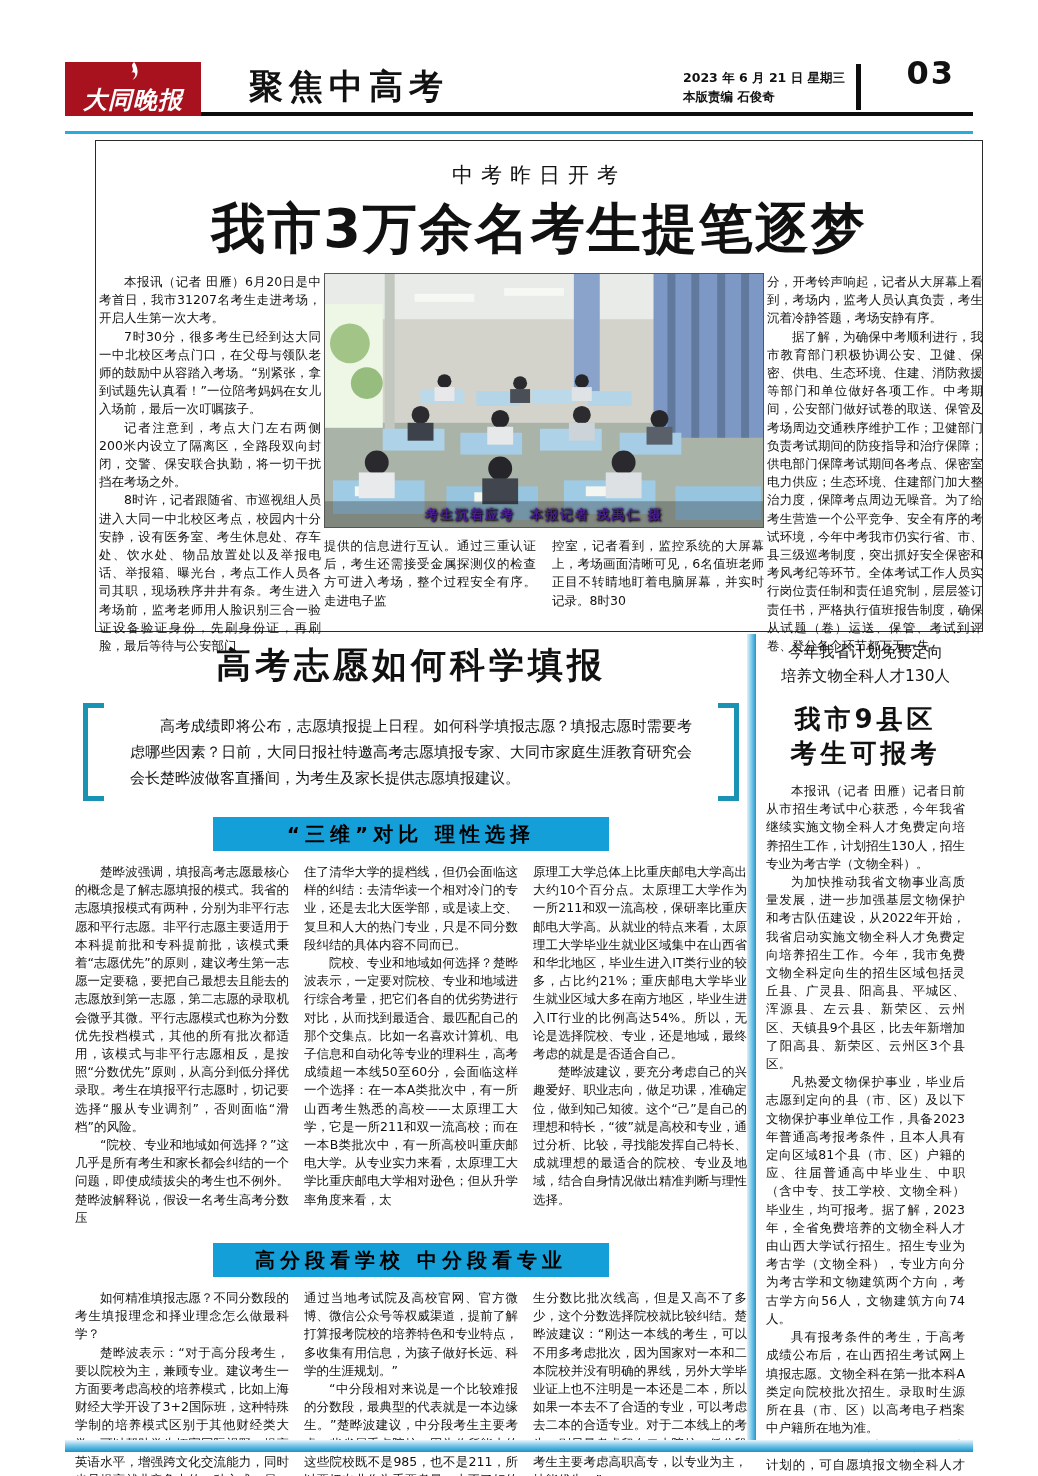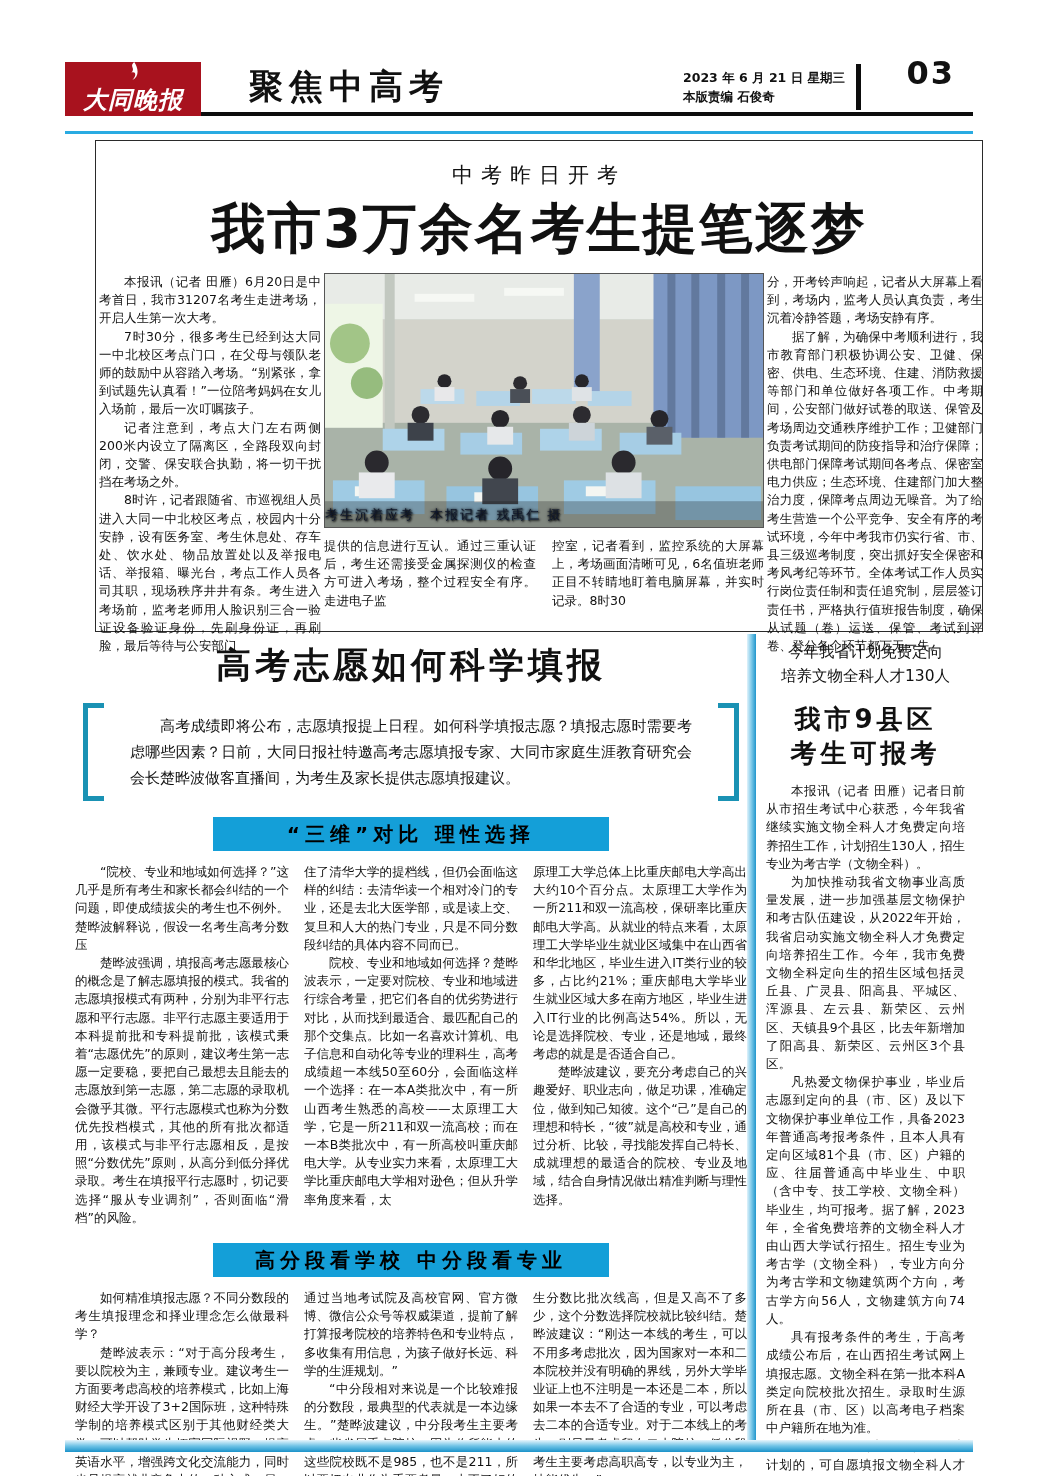--- a/index.html
+++ b/index.html
@@ -23,22 +23,22 @@
   
   .lead-box{position:absolute;left:75px;top:140px;width:888px;height:492px;border:1px solid #2a2a2a;box-sizing:border-box;margin-left:20px;}
   .lead-kicker{text-align:center;font-size:21px;letter-spacing:8px;margin-top:20px;}
   .lead-headline{text-align:center;font-size:54px;font-weight:900;letter-spacing:2px;margin-top:10px;line-height:60px;}
   .lead-columns{display:grid;grid-template-columns:222px 440px 216px;gap:3px;padding:14px 3px 0 3px;}
   .body-text{font-size:12.5px;line-height:18.2px;text-align:justify;}
   .body-text p{margin:0;text-indent:2em;}
   .body-text p.cont{text-indent:0;}
   .photo-wrap{position:relative;width:440px;height:255px;border:1px solid #555;box-sizing:border-box;background:#b9c4bb;}
   .photo-wrap svg{display:block;width:100%;height:100%;}
-  .photo-caption{position:absolute;left:0;right:0;bottom:3px;text-align:left;color:#0f172a;
-    font-size:13px;font-weight:normal;letter-spacing:2px;text-shadow:0 0 3px #000,1px 1px 2px #000;}
+  .photo-caption{position:absolute;left:0;right:0;bottom:3px;text-align:center;color:#4c1d95;
+    font-size:13px;font-weight:bold;letter-spacing:2px;text-shadow:0 0 3px #000,1px 1px 2px #000;}
   .under-photo{display:grid;grid-template-columns:1fr 1fr;gap:16px;margin-top:9px;}
   
   .advice{position:absolute;left:75px;top:642px;width:672px;}
   .advice-headline{text-align:center;font-size:35px;font-weight:900;letter-spacing:4px;margin:0 0 14px 0;}
   .intro-row{display:flex;align-items:stretch;margin:0 8px;}
   .bracket{width:16px;flex:0 0 16px;border:5px solid #1a92b4;}
   .bracket.left{border-right:none;}
   .bracket.right{border-left:none;}
   .intro-text{flex:1;padding:10px 26px;font-size:15px;line-height:26px;text-align:justify;text-indent:2em;}
   .section-bar{width:396px;height:34px;margin:16px auto 12px auto;background:#149fd8;color:#000000;
@@ -172,22 +172,22 @@
   <div class="advice-headline">高考志愿如何科学填报</div>
   <div class="intro-row">
     <div class="bracket left"></div>
     <div class="intro-text">高考成绩即将公布，志愿填报提上日程。如何科学填报志愿？填报志愿时需要考虑哪些因素？日前，大同日报社特邀高考志愿填报专家、大同市家庭生涯教育研究会会长楚晔波做客直播间，为考生及家长提供志愿填报建议。</div>
     <div class="bracket right"></div>
   </div>
 
   <div class="section-bar">“三维”对比  理性选择</div>
   <div class="advice-cols">
     <div class="body-text">
+        <p>楚晔波强调，填报高考志愿最核心的概念是了解志愿填报的模式。我省的志愿填报模式有两种，分别为非平行志愿和平行志愿。非平行志愿主要适用于本科提前批和专科提前批，该模式秉着“志愿优先”的原则，建议考生第一志愿一定要稳，要把自己最想去且能去的志愿放到第一志愿，第二志愿的录取机会微乎其微。平行志愿模式也称为分数优先投档模式，其他的所有批次都适用，该模式与非平行志愿相反，是按照“分数优先”原则，从高分到低分择优录取。考生在填报平行志愿时，切记要选择“服从专业调剂”，否则面临“滑档”的风险。</p>
         <p>“院校、专业和地域如何选择？”这几乎是所有考生和家长都会纠结的一个问题，即使成绩拔尖的考生也不例外。楚晔波解释说，假设一名考生高考分数压</p>
-        <p>楚晔波强调，填报高考志愿最核心的概念是了解志愿填报的模式。我省的志愿填报模式有两种，分别为非平行志愿和平行志愿。非平行志愿主要适用于本科提前批和专科提前批，该模式秉着“志愿优先”的原则，建议考生第一志愿一定要稳，要把自己最想去且能去的志愿放到第一志愿，第二志愿的录取机会微乎其微。平行志愿模式也称为分数优先投档模式，其他的所有批次都适用，该模式与非平行志愿相反，是按照“分数优先”原则，从高分到低分择优录取。考生在填报平行志愿时，切记要选择“服从专业调剂”，否则面临“滑档”的风险。</p>
       </div>
     <div class="body-text">
         <p class="cont">住了清华大学的提档线，但仍会面临这样的纠结：去清华读一个相对冷门的专业，还是去北大医学部，或是读上交、复旦和人大的热门专业，只是不同分数段纠结的具体内容不同而已。</p>
         <p>院校、专业和地域如何选择？楚晔波表示，一定要对院校、专业和地域进行综合考量，把它们各自的优劣势进行对比，从而找到最适合、最匹配自己的那个交集点。比如一名喜欢计算机、电子信息和自动化等专业的理科生，高考成绩超一本线50至60分，会面临这样一个选择：在一本A类批次中，有一所山西考生熟悉的高校——太原理工大学，它是一所211和双一流高校；而在一本B类批次中，有一所高校叫重庆邮电大学。从专业实力来看，太原理工大学比重庆邮电大学相对逊色；但从升学率角度来看，太</p>
       </div>
     <div class="body-text">
         <p class="cont">原理工大学总体上比重庆邮电大学高出大约10个百分点。太原理工大学作为一所211和双一流高校，保研率比重庆邮电大学高。从就业的特点来看，太原理工大学毕业生就业区域集中在山西省和华北地区，毕业生进入IT类行业的较多，占比约21%；重庆邮电大学毕业生就业区域大多在南方地区，毕业生进入IT行业的比例高达54%。所以，无论是选择院校、专业，还是地域，最终考虑的就是是否适合自己。</p>
         <p>楚晔波建议，要充分考虑自己的兴趣爱好、职业志向，做足功课，准确定位，做到知己知彼。这个“己”是自己的理想和特长，“彼”就是高校和专业，通过分析、比较，寻找能发挥自己特长、成就理想的最适合的院校、专业及地域，结合自身情况做出精准判断与理性选择。</p>
       </div>
   </div>

